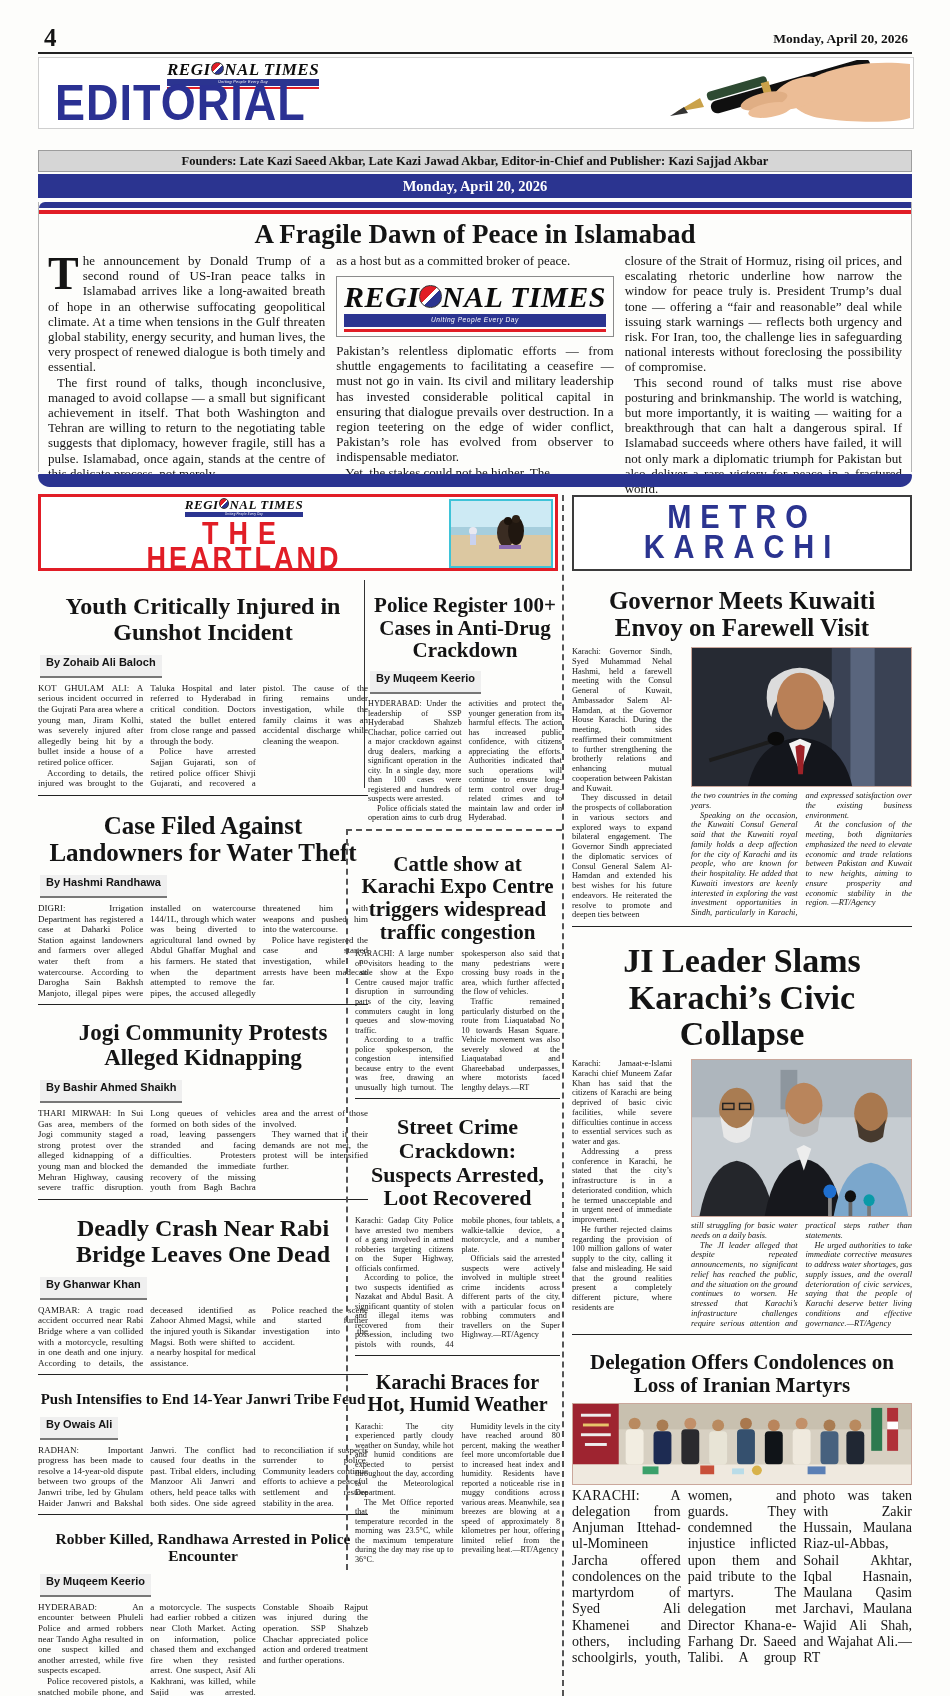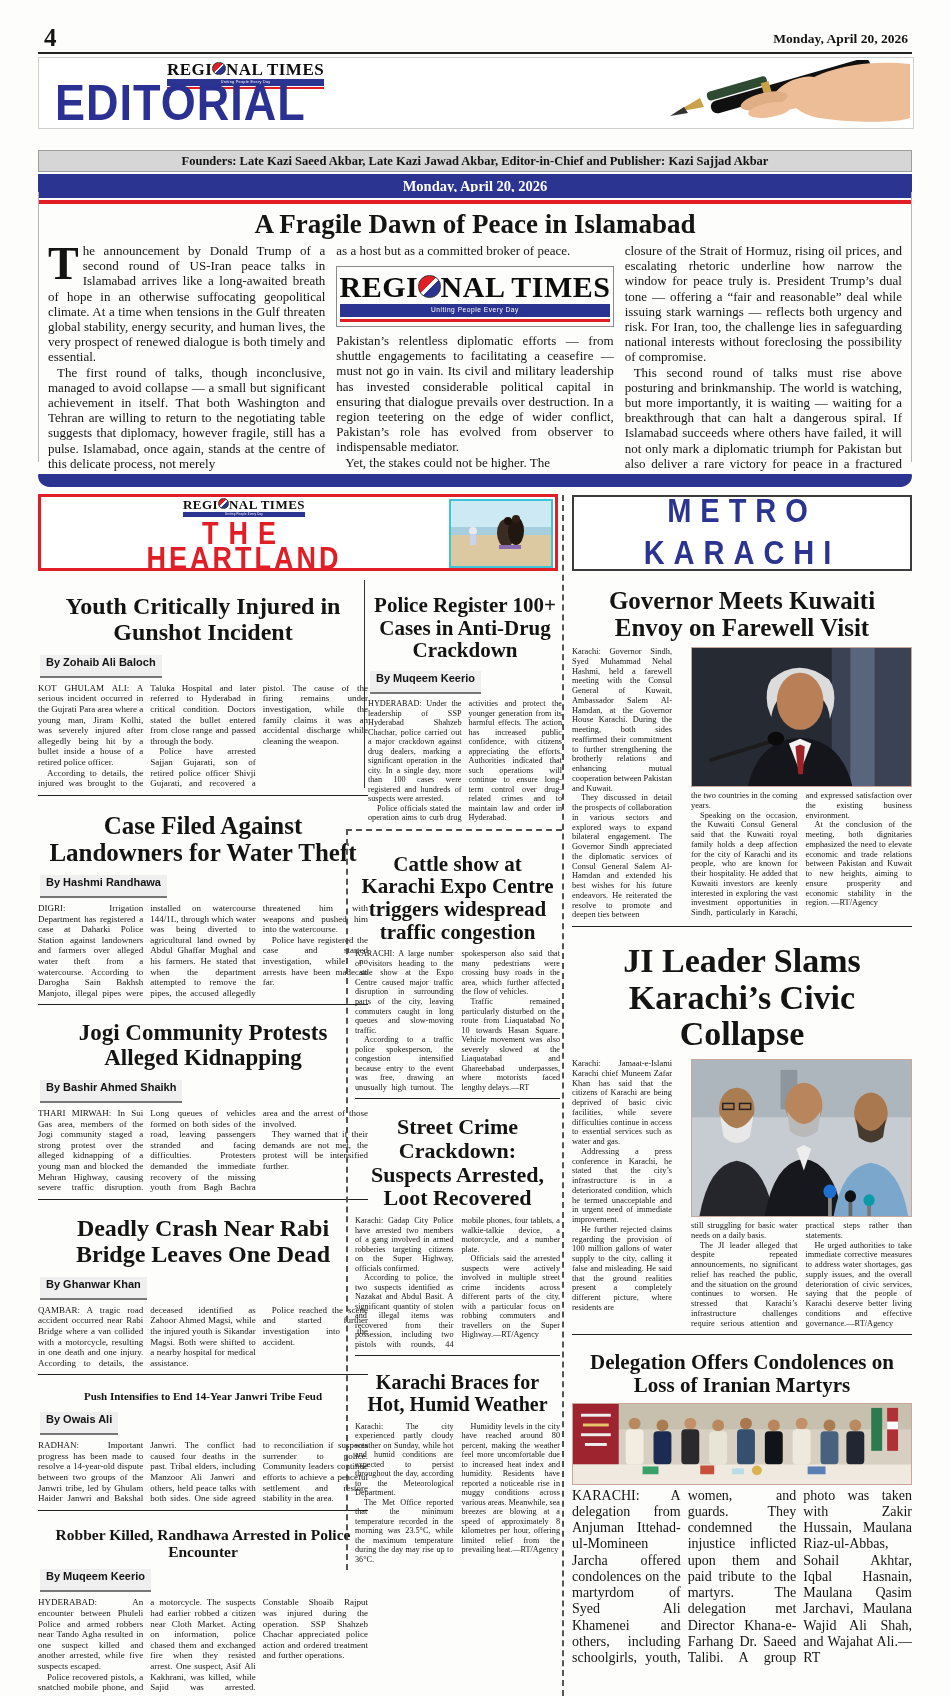--- a/index.html
+++ b/index.html
@@ -5,21 +5,21 @@
   html,body { margin:0; padding:0; background:#9a9a9a; }
   .page { position:relative; width:950px; height:1696px; margin:0 auto; background:#fdfdfb;
           overflow:hidden; font-family:"Liberation Serif", serif; color:#141414; }
 
   
   .ph-num  { position:absolute; left:44px; top:24px; font:bold 25px "Liberation Serif", serif; }
   .ph-date { position:absolute; right:42px; top:31px; font:bold 13.5px "Liberation Serif", serif; }
   .ph-rule { position:absolute; left:38px; width:874px; top:52px; border-top:2px solid #222; }
 
   
-  .rtlogo { display:inline-block; line-height:1; }
+  .rtlogo { display:inline-block; line-height:1;font-style:italic; }
   .rtlogo .txt { font-family:"Liberation Serif", serif; font-weight:bold; letter-spacing:.5px;
                  color:#0d0d0d; white-space:nowrap; }
   .rtlogo .globe { display:inline-block; width:.68em; height:.68em; border-radius:50%;
                    background:linear-gradient(135deg,#e11d26 0 44%,#ffffff 44% 56%,#2b3490 56% 100%);
                    border:.03em solid #333; vertical-align:-.02em; }
   .rtlogo .bar { position:relative; height:.42em; background:#2b3490; margin-top:.06em;
                  display:flex; align-items:center; justify-content:center; }
   .rtlogo .bar .tag { color:#fff; font-family:"Liberation Sans", sans-serif; font-size:.22em; letter-spacing:.08em; }
   .rtlogo .redline { height:.11em; background:#e11d26; margin-top:.07em; }
 
@@ -33,21 +33,21 @@
   .m-pen   { position:absolute; right:3px; top:2px; width:352px; height:64px; }
 
   .founders { position:absolute; left:38px; top:150px; width:874px; height:22px; background:#d6d6d6;
               border:1px solid #9d9d9d; box-sizing:border-box; display:flex; align-items:center;
               justify-content:center; font:bold 12.5px "Liberation Serif", serif; }
   .datebar  { position:absolute; left:38px; top:174px; width:874px; height:24px; background:#2b3490;
               color:#fff; display:flex; align-items:center; justify-content:center;
               font:bold 14.5px "Liberation Serif", serif; }
 
   
-  .edbox { position:absolute; left:38px; top:192px; width:874px; height:270px;
+  .edbox { position:absolute; left:38px; top:202px; width:874px; height:270px;
            border-left:1px solid #b5b5b5; border-right:1px solid #b5b5b5; box-sizing:border-box; }
   .edbox .bar-n { height:6px; background:#2b3490; border-radius:8px 0 0 0; }
   .edbox .bar-r { height:4px; background:#e11d26; margin-top:2px; }
   .ed-headline { text-align:center; font:bold 27px "Liberation Serif", serif; margin:5px 0 3px; }
   .ed-cols { display:flex; gap:11px; padding:0 9px; }
   .ed-col  { flex:1; font-size:13px; line-height:1.17; text-align:justify; }
   .ed-col p { margin:0; }
   .ed-col p + p { text-indent:11px; }
   .dropcap { float:left; font:bold 46px/0.8 "Liberation Serif", serif; padding:3px 4px 0 0; }
   .ed-logobox { border:1px solid #8a8a8a; margin:8px 0 6px; padding:5px 0 4px; text-align:center; }
@@ -58,21 +58,21 @@
   .heartland { position:absolute; left:38px; top:494px; width:520px; height:77px; background:#fff;
                border:3px solid #e11d26; box-sizing:border-box; }
   .h-left { position:absolute; left:0; right:108px; top:1px; text-align:center; }
   .h-word { font-family:"Liberation Sans", sans-serif; font-weight:bold; color:#e11d26;
             line-height:.92; transform:scaleY(1.18); transform-origin:center top; }
   .h-the   { font-size:27px; letter-spacing:10px; }
   .h-heart { font-size:27px; letter-spacing:3px; }
   .h-photo { position:absolute; right:2px; top:2px; width:100px; height:65px; border:2px solid #3ec3d8; }
 
   .metrobox { border:2px solid #3c3c3c; background:#fff; height:72px; margin-bottom:7px;
-              display:flex; flex-direction:column; align-items:center; justify-content:space-between; }
+              display:flex; flex-direction:column; align-items:center; justify-content:center; }
   .metro-word { font-family:"Liberation Sans", sans-serif; font-weight:bold; color:#2b3490;
                 font-size:29px; letter-spacing:9px; line-height:1.02; transform:scaleY(1.15); }
 
   
   .col-left  { position:absolute; left:38px;  top:578px; width:330px; }
   .col-mid   { position:absolute; left:368px; top:578px; width:194px; }
   .col-right { position:absolute; left:562px; top:495px; width:350px; height:1201px;
                border-left:2px dashed #555; padding-left:8px; box-sizing:border-box; overflow:hidden; }
   .vrule { position:absolute; left:364px; top:580px; height:208px; border-left:1px solid #333; }
 
@@ -89,21 +89,21 @@
   .rule  { border-top:1px solid #222; margin:6px 0 7px; }
 
   .dashedbox { margin-left:-22px; width:216px; border-top:2px dashed #555; border-left:2px dashed #555;
                padding:6px 2px 4px 7px; box-sizing:border-box; margin-top:6px; }
   .dashedbox .body2 { column-gap:8px; }
 
   .split { display:flex; gap:19px; }
   .split .c1 { width:100px; flex:none; font-size:8.4px; line-height:1.16; text-align:justify; }
   .split .cr { flex:1; min-width:0; }
   .photo { display:block; width:100%; border:1px solid #caa79b; box-sizing:border-box; }
-  .below2 { column-count:2; column-gap:8px; font-size:8.4px; line-height:1.16; text-align:justify; margin-top:4px; }
+  .below2 { column-count:2; column-gap:8px; font-size:8.4px; line-height:1.16; text-align:justify; margin-top:4px;font-style:italic; }
   .cap3   { column-count:3; column-gap:7px; font-size:14px; line-height:1.16; text-align:justify; margin-top:3px; }
 </style>
 </head>
 <body>
 
 <div class="page">
 
   <div class="ph-num">4</div>
   <div class="ph-date">Monday, April 20, 2026</div>
   <div class="ph-rule"></div>
@@ -238,21 +238,21 @@
       <div class="headline" style="font-size:24px">Deadly Crash Near Rabi Bridge Leaves One Dead</div>
       <div><span class="byline">By Ghanwar Khan</span></div>
       <div class="body3 bodyp">
           <p>QAMBAR: A tragic road accident occurred near Rabi Bridge where a van collided with a motorcycle, resulting in one death and one injury. According to details, the deceased identified as Zahoor Ahmed Magsi, while the injured youth is Sikandar Magsi. Both were shifted to a nearby hospital for medical assistance.</p>
           <p>Police reached the scene and started further investigation into the accident.</p>
         </div>
     </div>
     <div class="rule"></div>
 
     <div class="art">
-      <div class="headline" style="font-size:11px">Push Intensifies to End 14-Year Janwri Tribe Feud</div>
+      <div class="headline" style="font-size:15px">Push Intensifies to End 14-Year Janwri Tribe Feud</div>
       <div><span class="byline">By Owais Ali</span></div>
       <div class="body3 bodyp">
           <p>RADHAN: Important progress has been made to resolve a 14-year-old dispute between two groups of the Janwri tribe, led by Ghulam Haider Janwri and Bakshal Janwri. The conflict had caused four deaths in the past. Tribal elders, including Manzoor Ali Janwri and others, held peace talks with both sides. One side agreed to reconciliation if suspects surrender to police. Community leaders continue efforts to achieve a peaceful settlement and restore stability in the area.</p>
         </div>
     </div>
     <div class="rule"></div>
 
     <div class="art">
       <div class="headline" style="font-size:15.5px">Robber Killed, Randhawa Arrested in Police Encounter</div>
       <div><span class="byline">By Muqeem Keerio</span></div>

